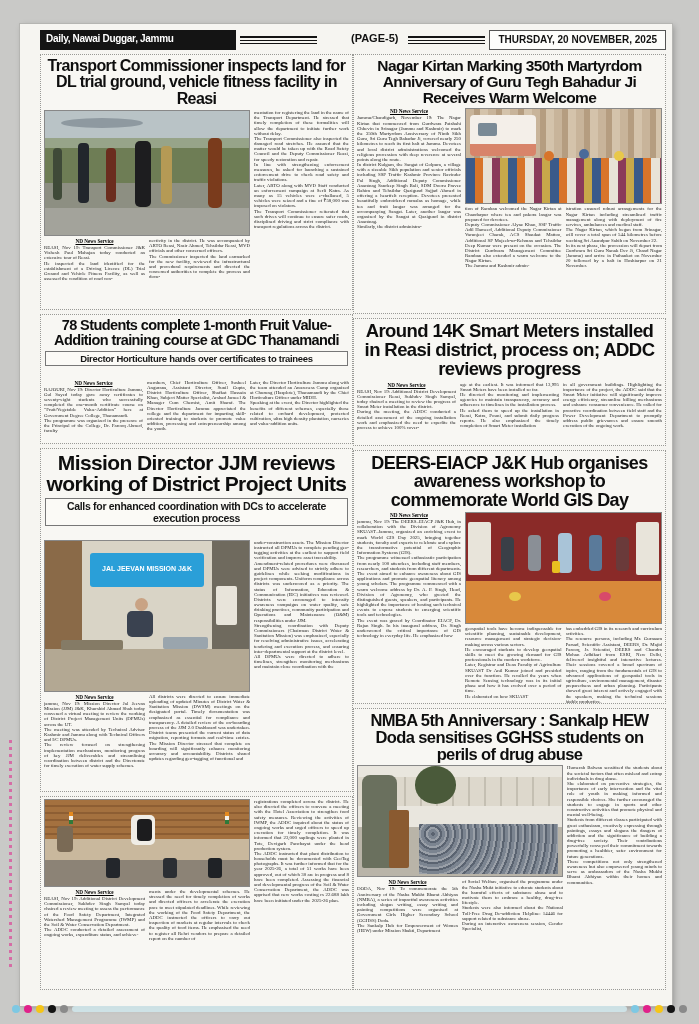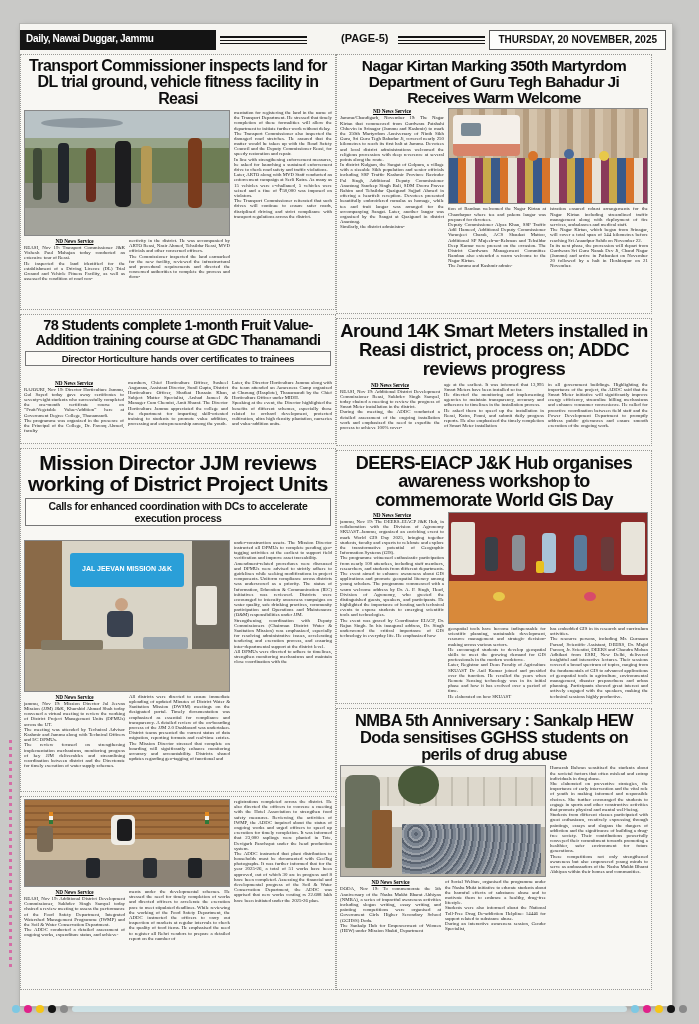--- a/index.html
+++ b/index.html
@@ -1,20 +1,20 @@
 <!DOCTYPE html>
 <html><head>
 <meta charset="utf-8">
 <style>
   * { margin:0; padding:0; box-sizing:border-box; }
   html,body { width:699px; height:1024px; }
   body { background:#c9c9c7; font-family:"Liberation Serif", serif; position:relative; overflow:hidden; }
   .page { position:absolute; left:20px; top:24px; width:652px; height:982px;
           background:#f6f5f1; box-shadow:0 0 0 1px #b5b5b2, 2px 2px 6px rgba(0,0,0,.25);
-          padding:6px 6px 4px 0; }
+          padding:6px 6px 4px 20px; }
   
   .hdr { display:flex; align-items:stretch; height:20px; margin-bottom:4px; }
   .brand { background:#141414; color:#fff; font-family:"Liberation Sans",sans-serif;
            font-weight:bold; font-size:10px; padding:3px 8px 0 6px; width:196px; letter-spacing:-0.3px; }
   .rulewrap { flex:1; display:flex; flex-direction:column; justify-content:center; gap:2px; padding:0 4px; }
   .rule { height:2px; background:#141414; } .rule.thin{ height:1px; }
   .pageno { font-family:"Liberation Sans",sans-serif; font-weight:bold; font-size:11px;
             padding:2px 6px 0 6px; color:#111;margin-left:24px; }
   .dtbox { border:1px solid #555; background:#fdfdfb; font-family:"Liberation Sans",sans-serif;
            font-weight:bold; font-size:10px; padding:3px 8px 0 8px; color:#111; }
@@ -171,21 +171,21 @@
           </div>
           <div class="coltext side34">registrations completed across the district. He also directed the officers to convene a meeting with the Hotel Association to strengthen food safety measures. Reviewing the activities of IWMP, the ADDC inquired about the status of ongoing works and urged officers to speed up execution for timely completion. It was informed that 23,000 saplings were planted in Tote, Devigarh Panchayat under the head production system.
 The ADDC instructed that plant distribution to households must be documented with GeoTag photographs. It was further informed that for the year 2025-26, a total of 51 works have been approved, out of which 30 are in progress and 8 have been completed. Assessing the financial and developmental progress of the Soil &amp; Water Conservation Department, the ADDC was apprised that new works costing rs 22.688 lakh have been initiated under the 2025-26 plan.</div>
         </div>
       </div>
     </div>
 
     <div class="colR">
 
       <div class="article" style="height:260px">
-        <div class="hl" style="font-size:15.5px">Nagar Kirtan Marking 350th Martyrdom Department of Guru Tegh Bahadur Ji Receives Warm Welcome</div>
+        <div class="hl" style="font-size:15.5px">Nagar Kirtan Marking 350th Martyrdom Anniversary of Guru Tegh Bahadur Ji Receives Warm Welcome</div>
         <div class="frow" style="height:214px">
           <div class="side34" style="width:104px; flex:0 0 auto">
             <div class="byline">ND News Service</div>
             <div class="coltext" style="height:204px">Jammu/Chandigarh, November 19: The Nagar Kirtan that commenced from Gurdwara Patshahi Chhevin in Srinagar (Jammu and Kashmir) to mark the 350th Martyrdom Anniversary of Ninth Sikh Guru, Sri Guru Tegh Bahadur Ji, covered nearly 250 kilometres to reach its first halt at Jammu. Devotees and local district administrations welcomed the religious procession with deep reverence at several points along the route.
 In district Kulgam, the Sangat of Golpura, a village with a sizeable Sikh population and senior officials including SSP Traffic Kashmir Province Ravinder Pal Singh, Additional Deputy Commissioner Anantnag Sandeep Singh Bali, SDM Dooru Pravez Rahim and Tehsildar Qazigund Sajjad Ahmed in offering a heartfelt reception. Devotees presented beautifully embroidered rumalas as homage, while tea and fruit langar was arranged for the accompanying Sangat. Later, another langar was organised by the Sangat at Qazigund in district Anantnag.
 Similarly, the district administra-</div>
           </div>
           <div class="main66" style="flex:1; width:auto">
             <div class="photo" style="height:96px; background:repeating-linear-gradient(90deg,#c8b49a 0 8px, #b59d80 8px 14px, #d4c3ab 14px 22px)">
               <span class="ph-el" style="left:2%;top:6%;width:34%;height:44%;background:linear-gradient(#f4efe9 0 70%, #d8846a 70% 100%);border-radius:4px"></span>

